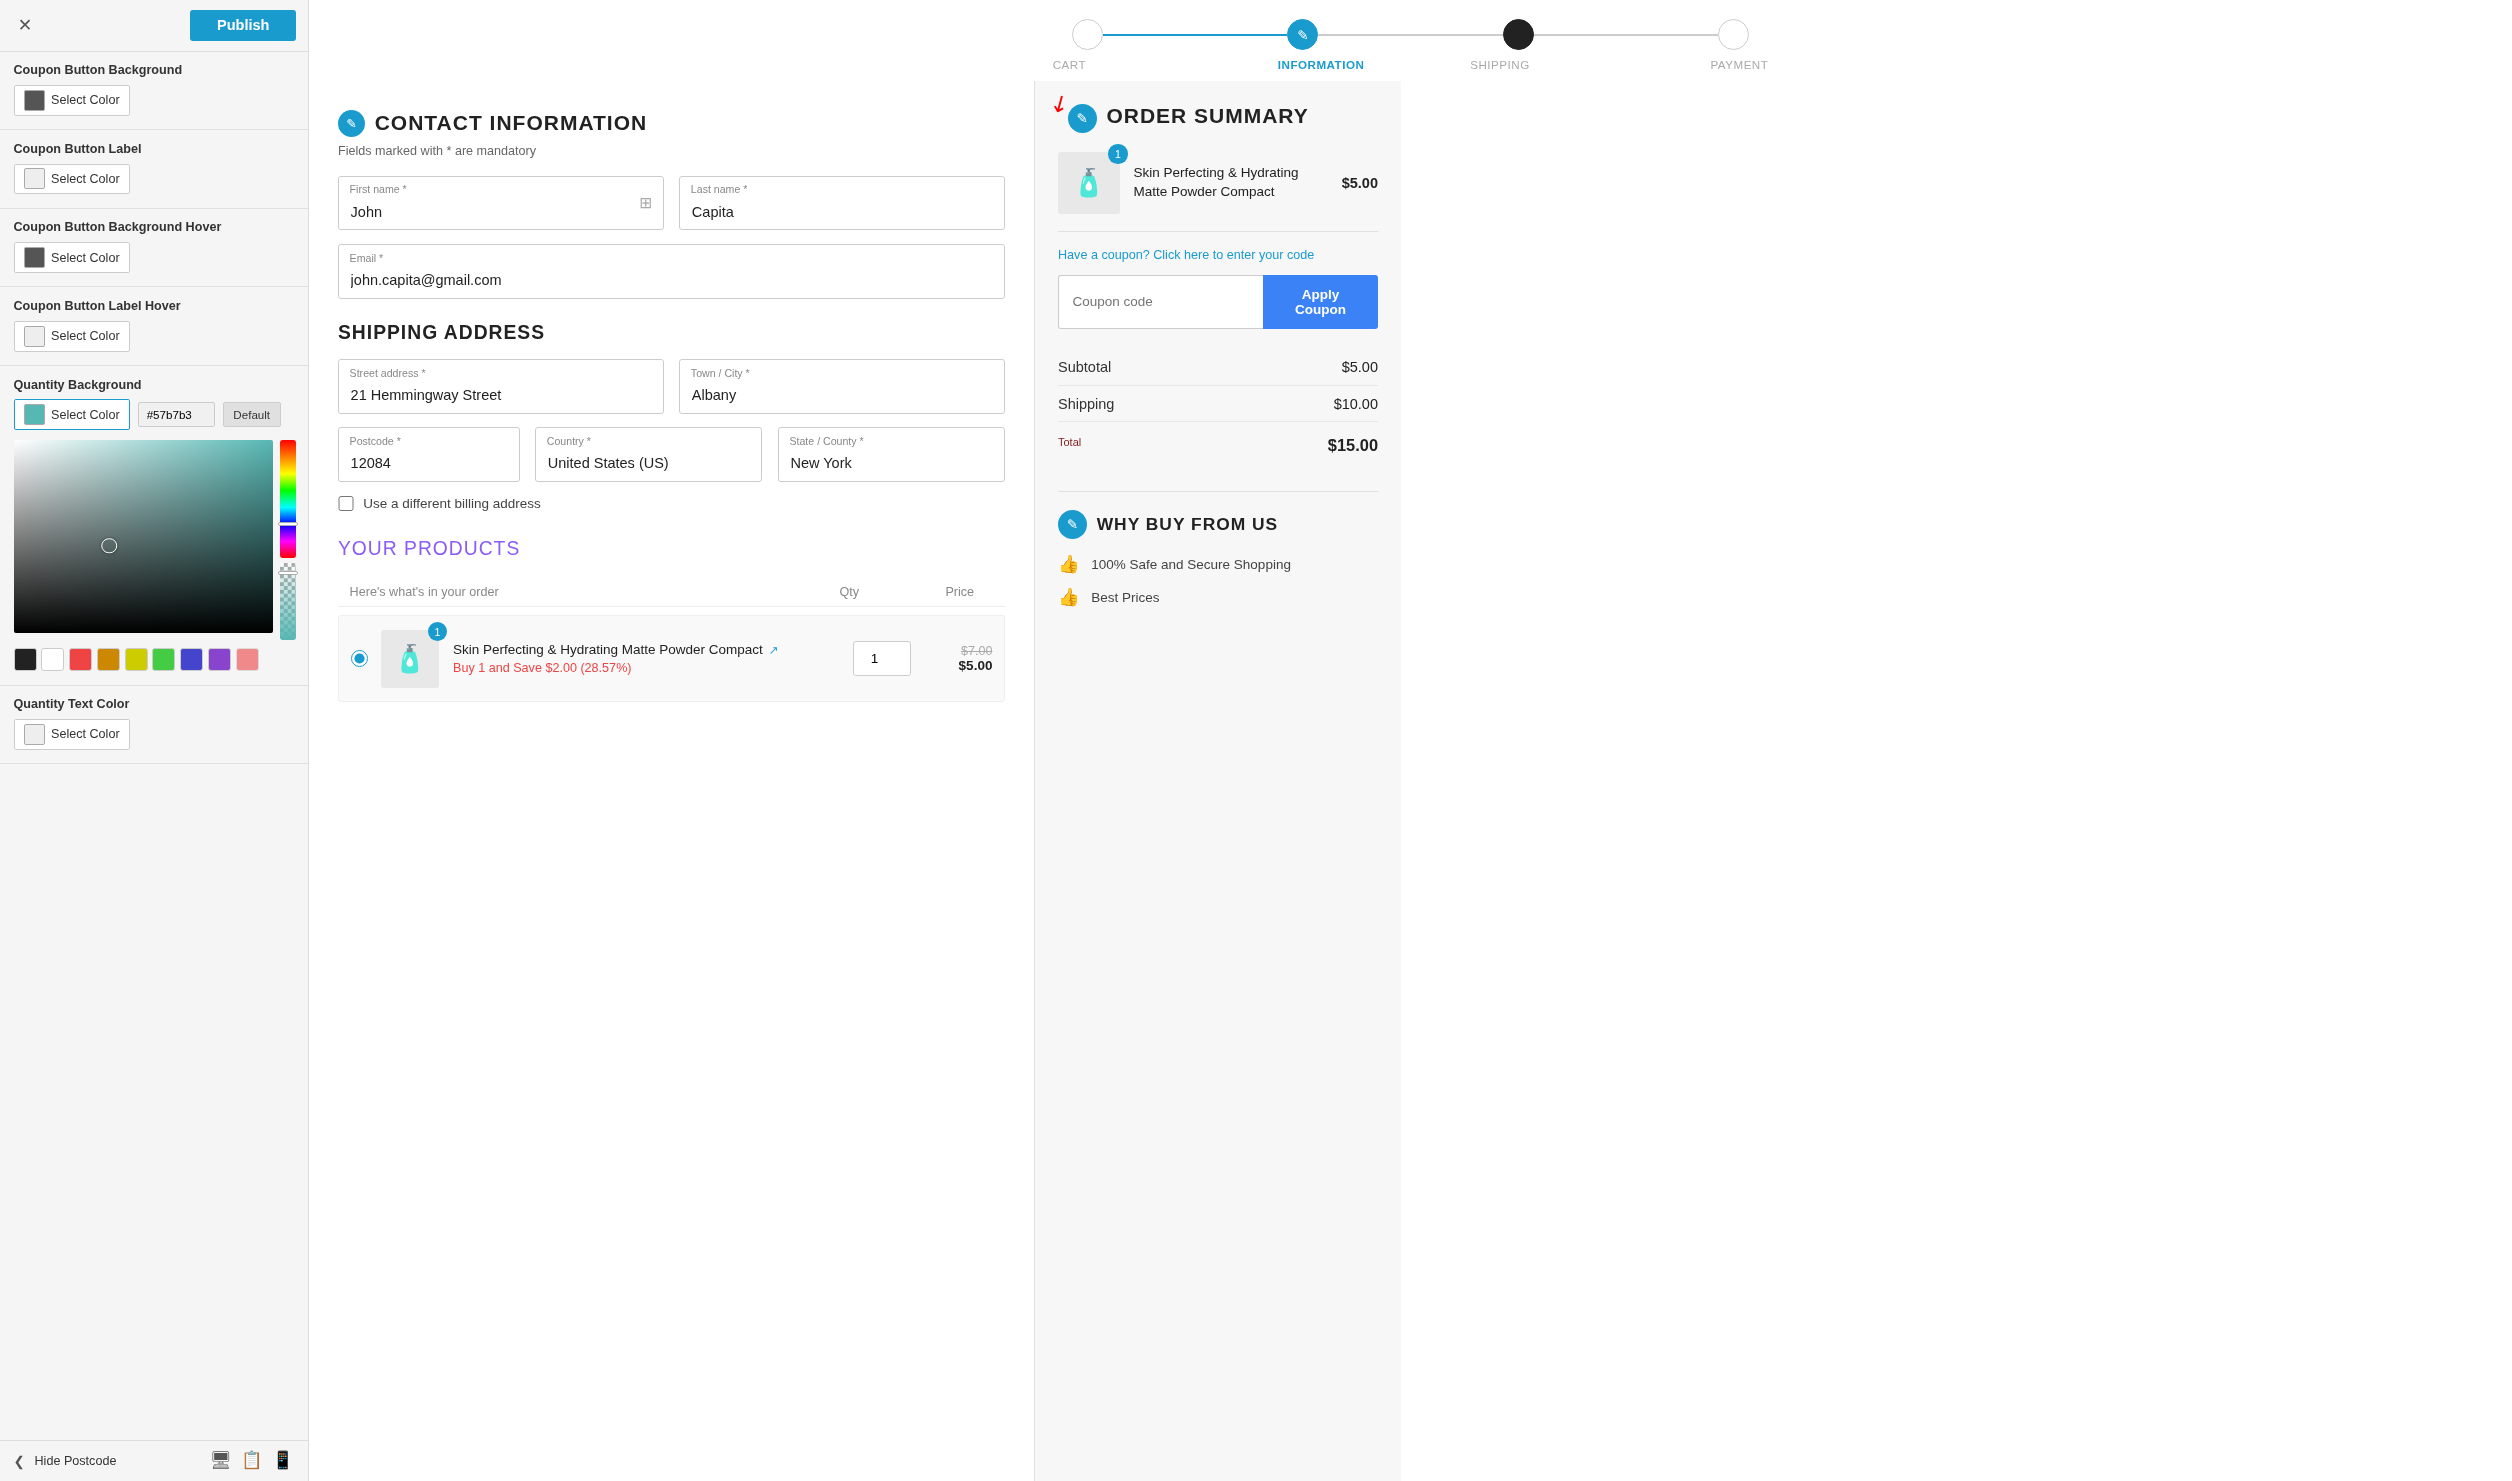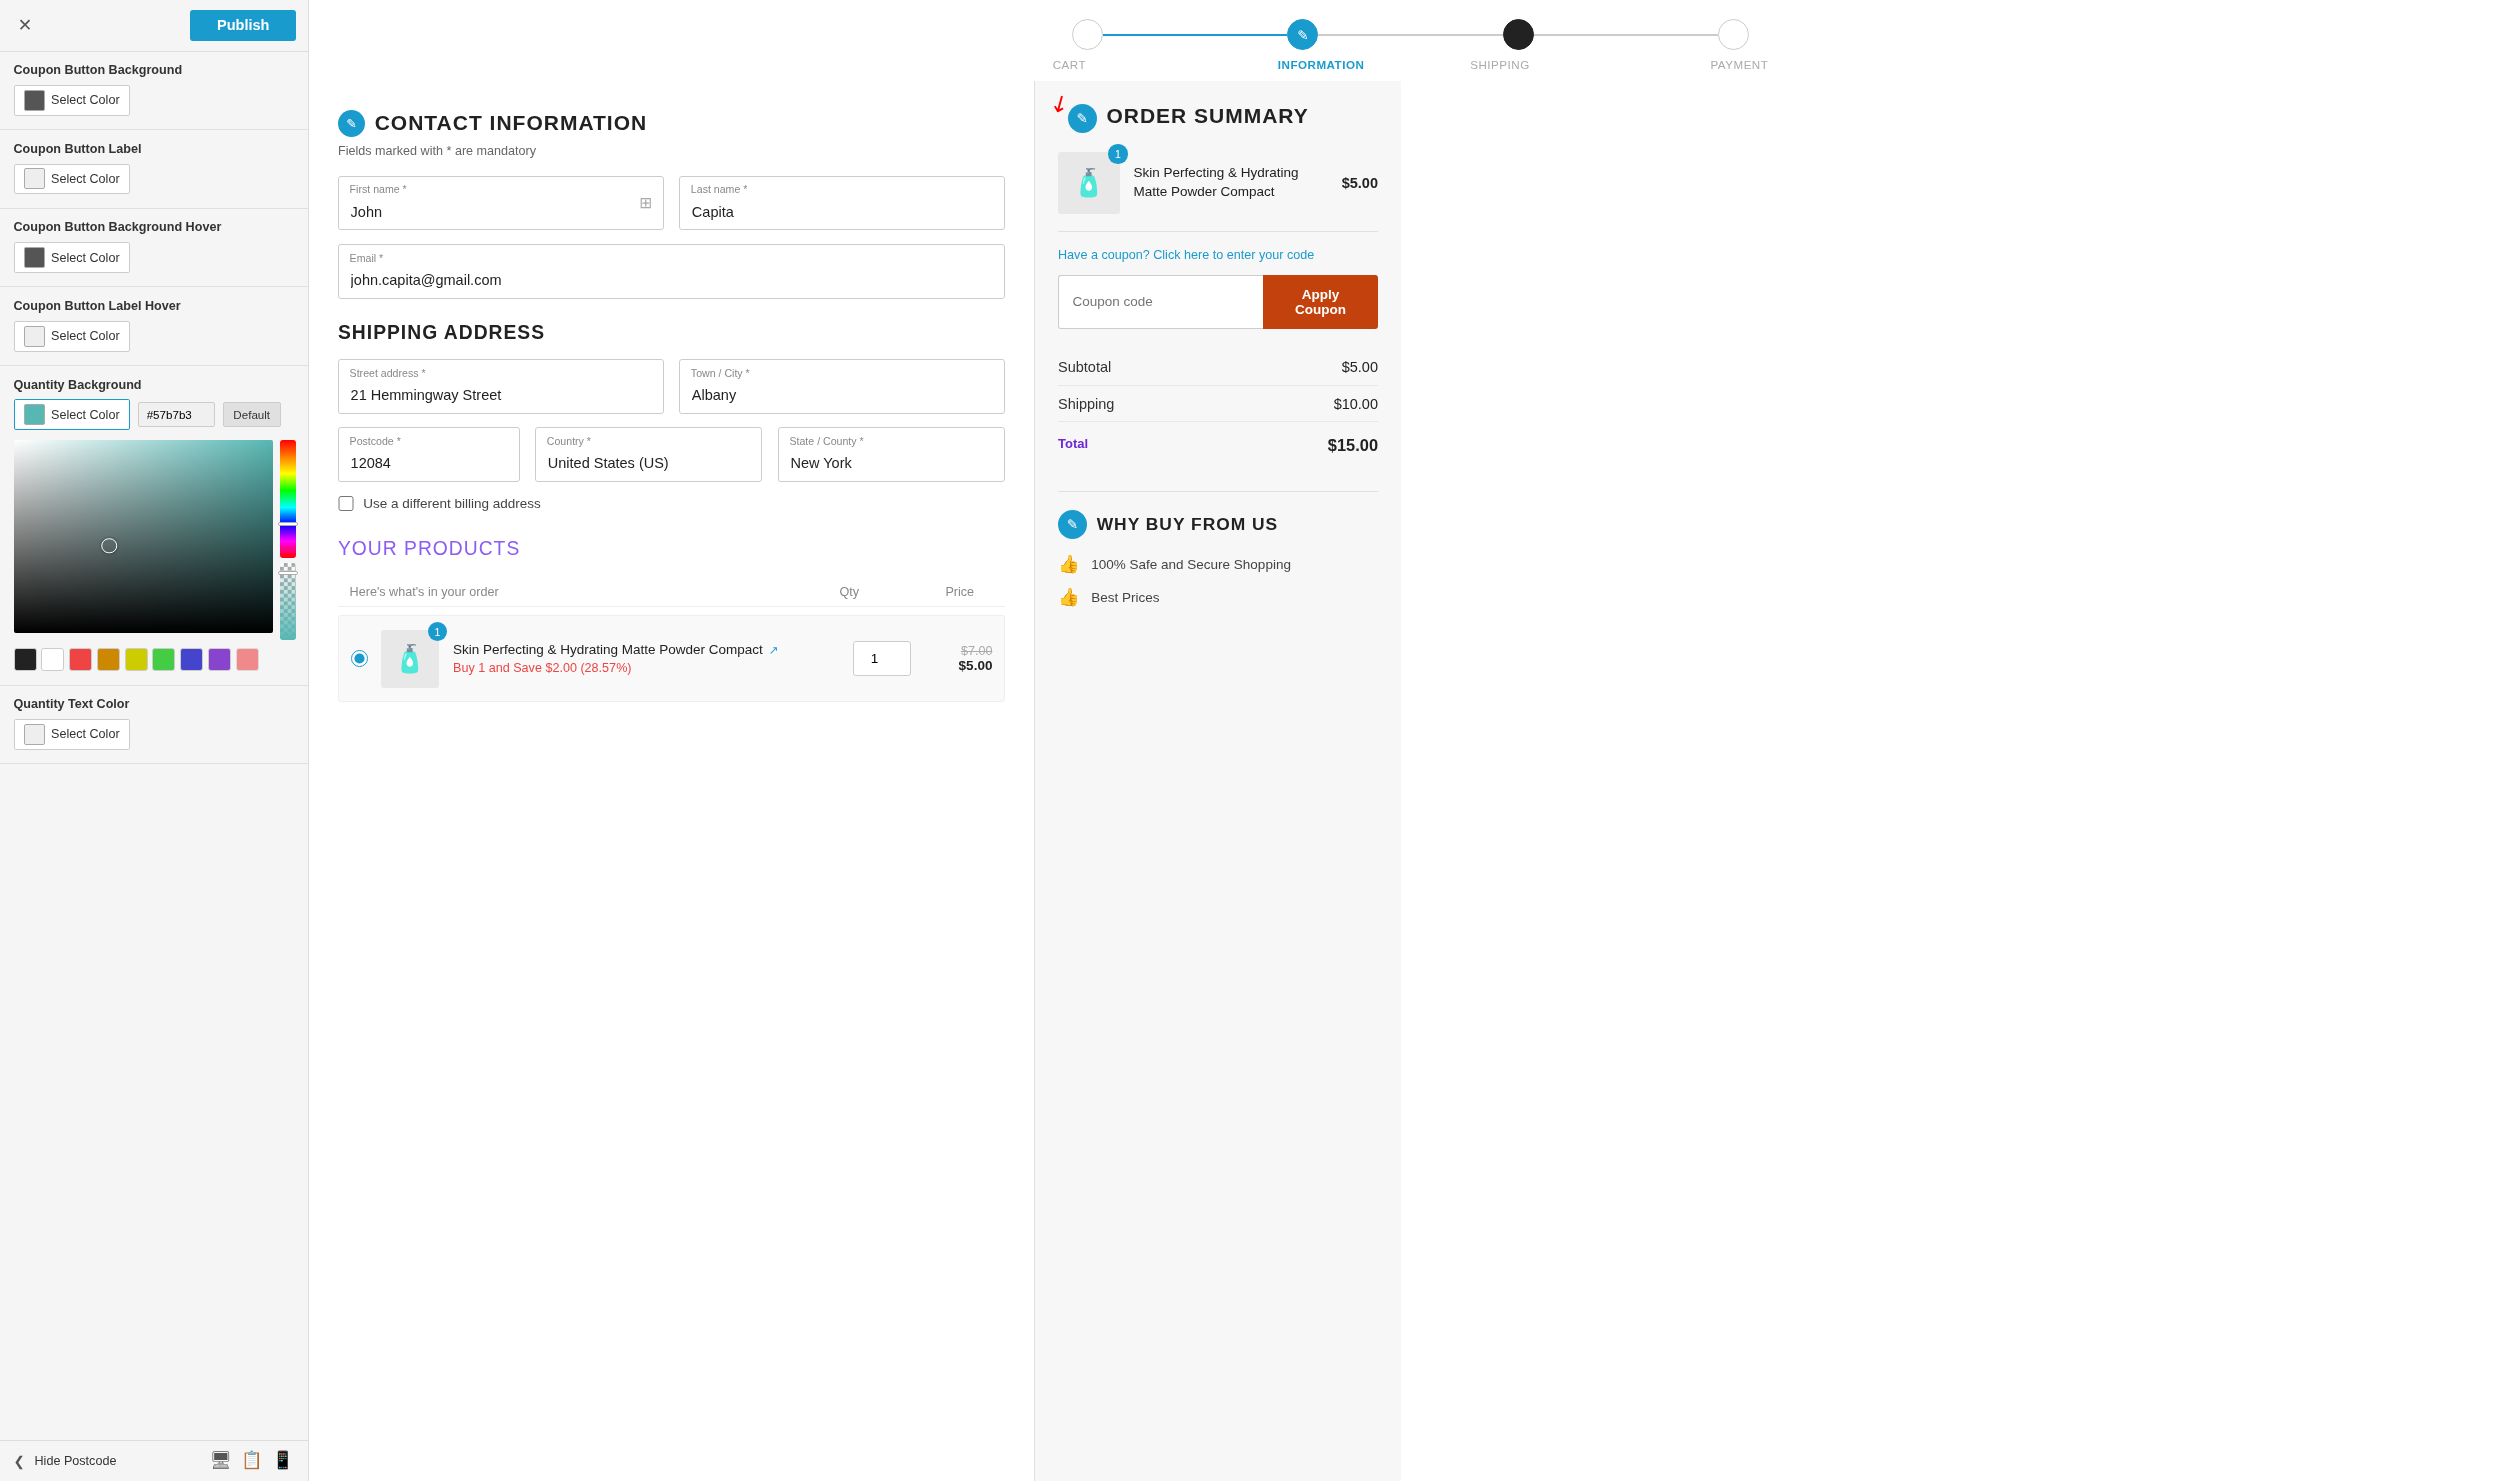--- a/index.html
+++ b/index.html
@@ -533,21 +533,21 @@
       flex: 1;
       border: 1px solid #ccc;
       border-right: none;
       padding: 11.6px 13.5px;
       font-size: 13.5px;
       border-radius: 2.9px 0 0 2.9px;
       color: #888;
       background: #fff;
     }
     .coupon-apply-btn {
-      background: #c2410c;
+      background: #3b82f6;
       color: #fff;
       border: none;
       padding: 11.6px 21px;
       font-size: 13.5px;
       font-weight: 600;
       border-radius: 0 2.9px 2.9px 0;
       cursor: pointer;
     }
     .totals-row {
       display: flex;
@@ -564,23 +564,23 @@
       font-size: 14.5px;
       color: #222;
       font-weight: 500;
     }
     .total-row-big {
       display: flex;
       justify-content: space-between;
       padding: 13.5px 0;
     }
     .total-label-big {
-      font-size: 13px;
-      font-weight: 700;
-      color: #6d28d9;
+      font-size: 11px;
+      font-weight: 400;
+      color: #7f1d1d;
     }
     .total-value-big {
       font-size: 16.4px;
       font-weight: 700;
       color: #222;
     }
     .why-buy-section {
       margin-top: 23px;
       border-top: 1px solid #e0e0e0;
       padding-top: 17.4px;

